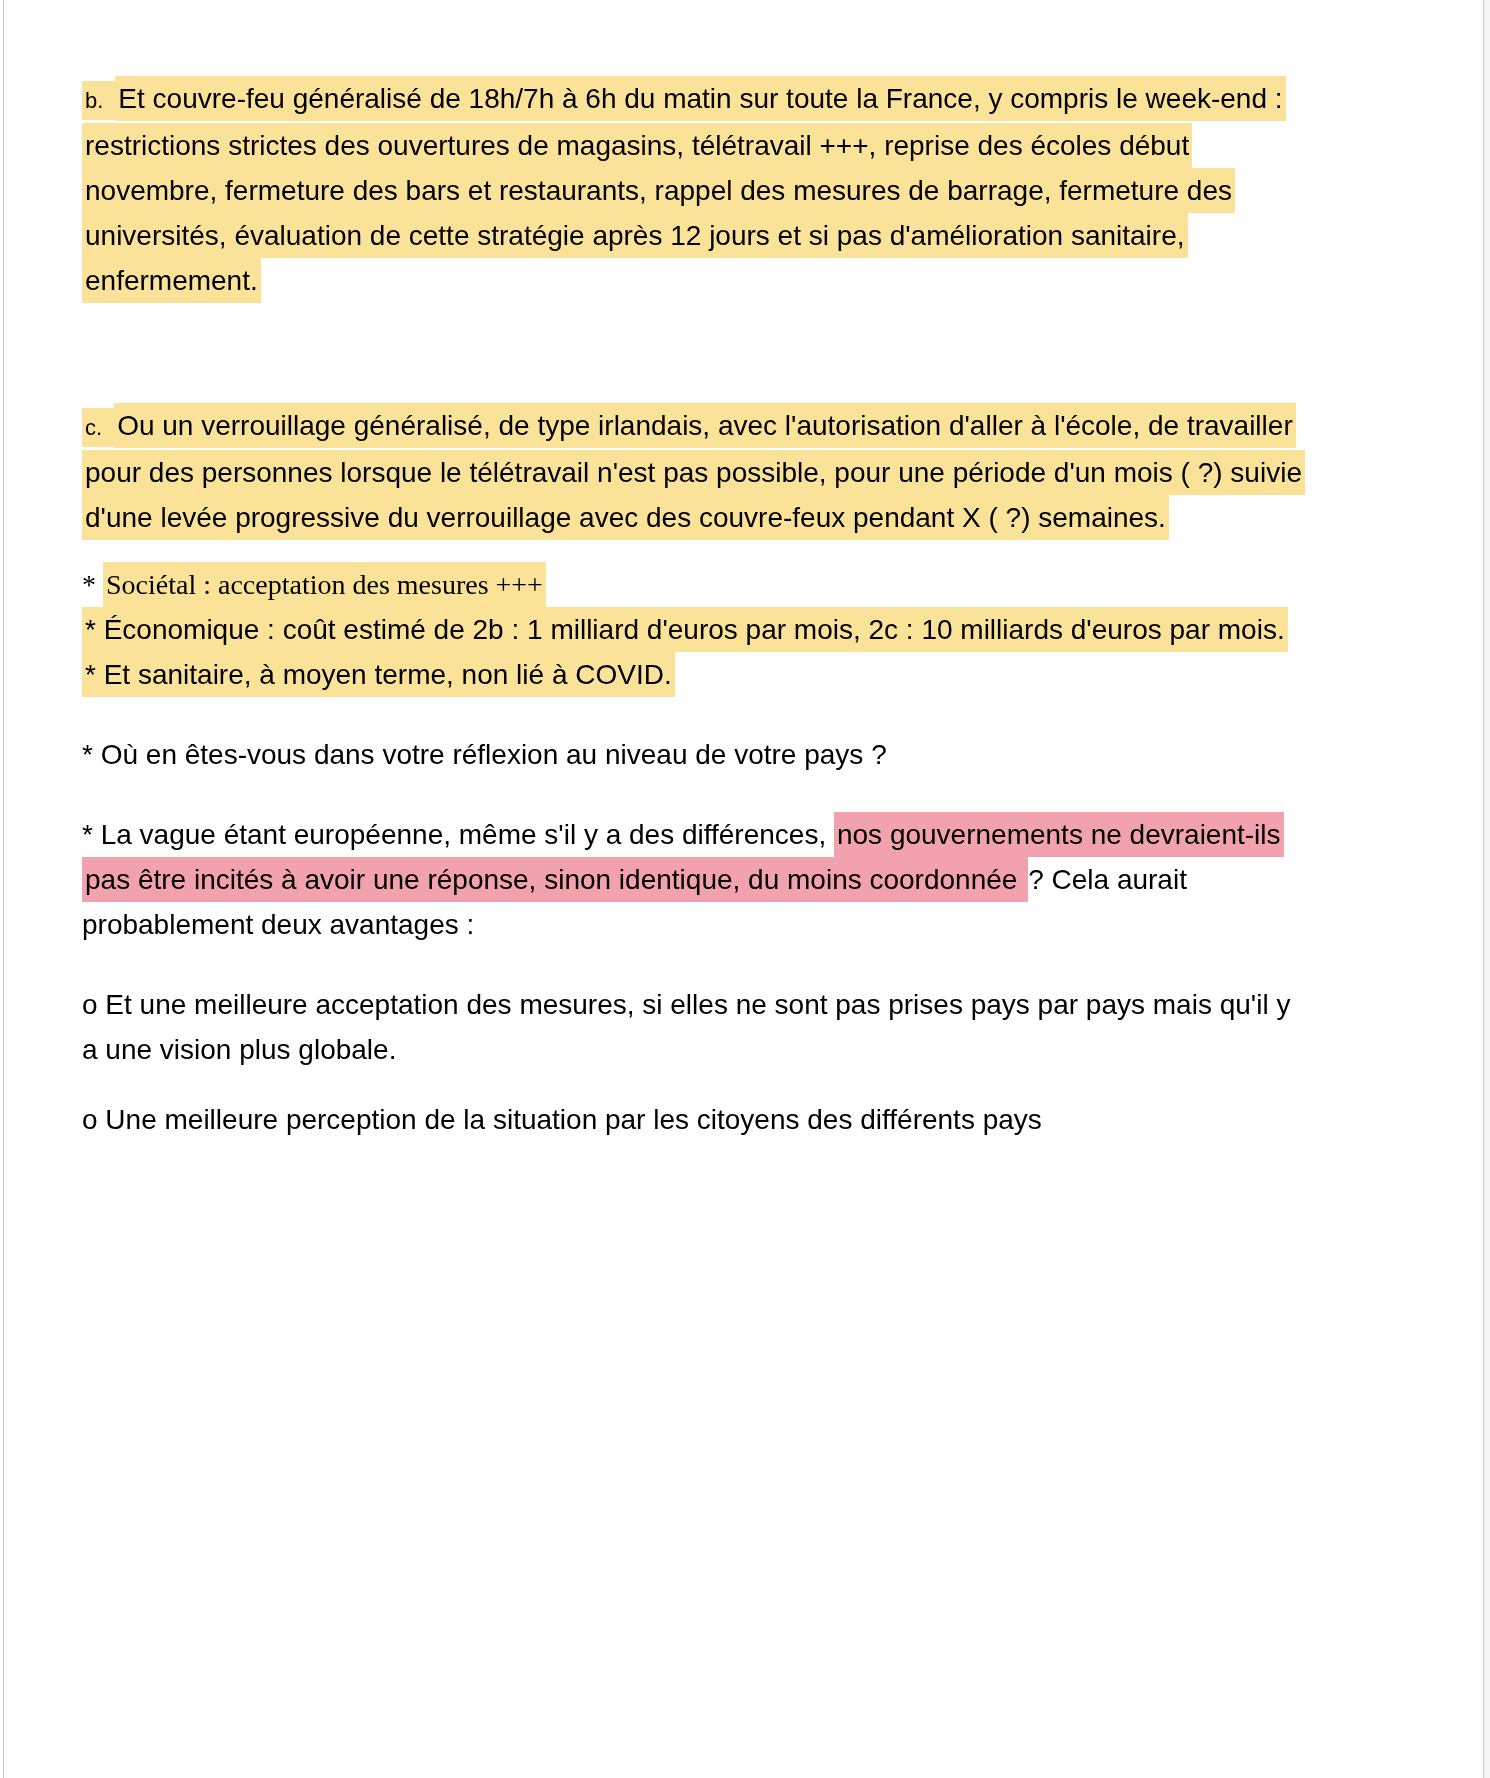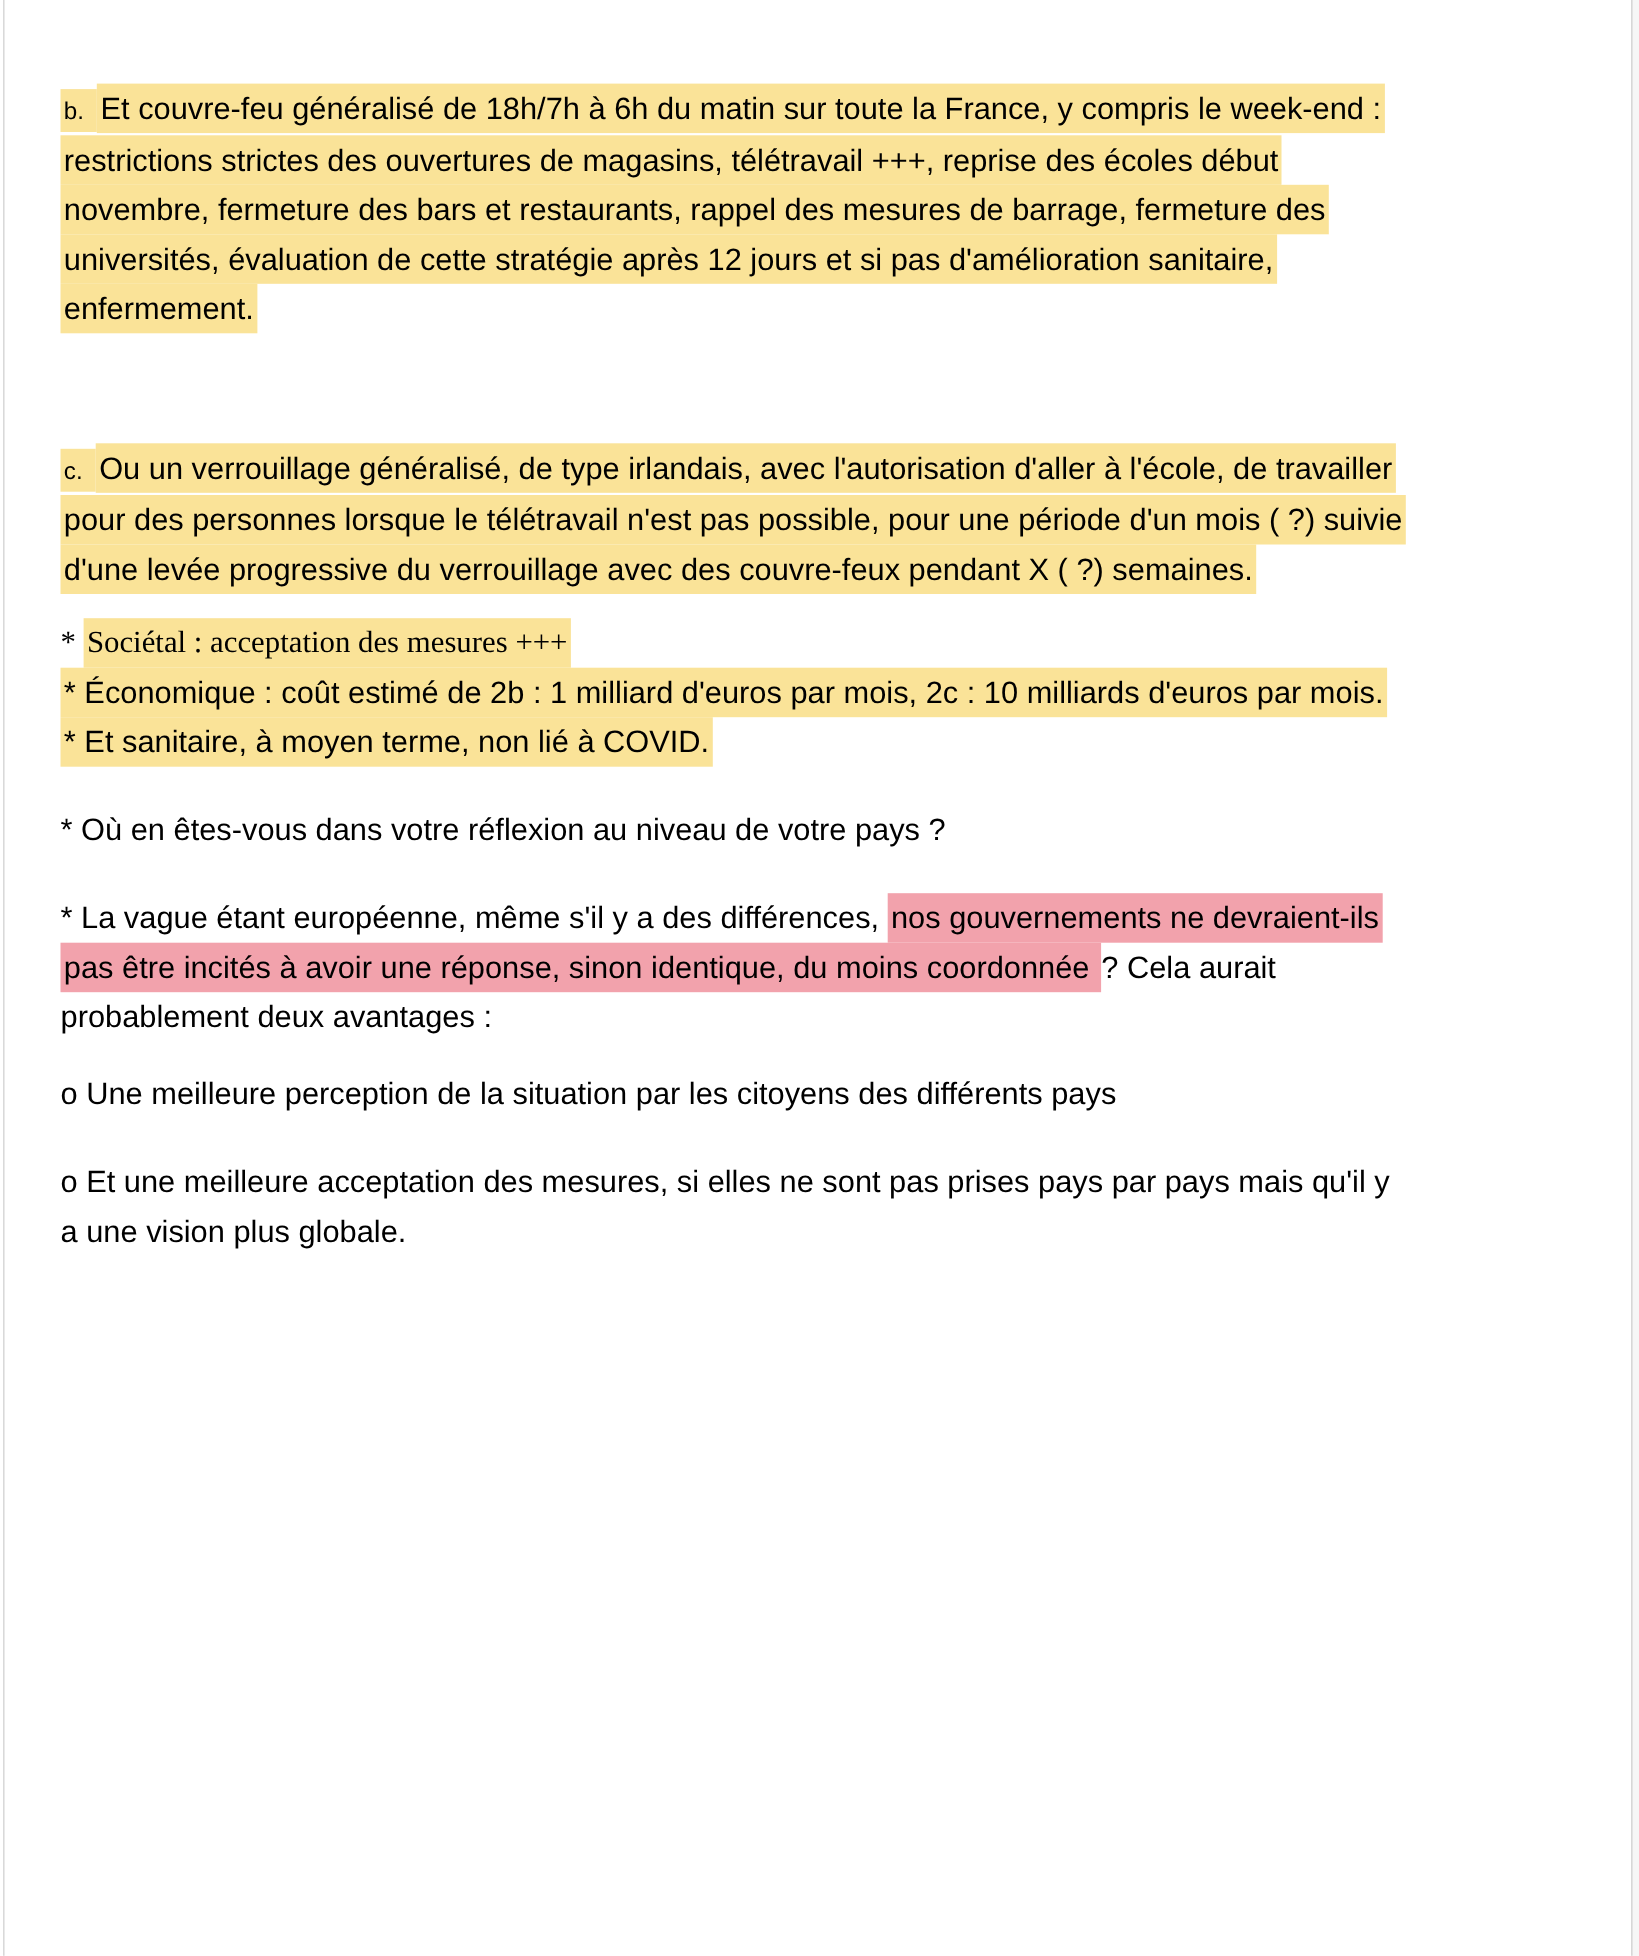--- a/index.html
+++ b/index.html
@@ -28,21 +28,21 @@
     left: 1483px;
     top: 0;
     width: 7px;
     height: 1778px;
     background: #f6f6f6;
     border-left: 1px solid #c9c9c9;
     box-sizing: border-box;
   }
   .doc {
     position: absolute;
-    left: 55px;
+    left: 82px;
     top: 0;
     width: 1385px;
   }
   .para {
     margin: 0;
     font-size: 28px;
     line-height: 45px;
     white-space: pre-wrap;
     color: #000000;
   }
@@ -79,16 +79,16 @@
     <p class="para" style="margin-top: 100px;"><span class="run hl-yellow marker">c.</span><span class="run hl-yellow">Ou un verrouillage généralisé, de type irlandais, avec l'autorisation d'aller à l'école, de travailler
 pour des personnes lorsque le télétravail n'est pas possible, pour une période d'un mois ( ?) suivie
 d'une levée progressive du verrouillage avec des couvre-feux pendant X ( ?) semaines.</span></p>
     <p class="para" style="margin-top: 22px; font-family: Liberation Serif, serif;"><span class="run">* </span><span class="run hl-yellow">Sociétal : acceptation des mesures +++</span></p>
     <p class="para" style="margin-top: 0px;"><span class="run hl-yellow">* Économique : coût estimé de 2b : 1 milliard d'euros par mois, 2c : 10 milliards d'euros par mois.</span></p>
     <p class="para" style="margin-top: 0px;"><span class="run hl-yellow">* Et sanitaire, à moyen terme, non lié à COVID.</span></p>
     <p class="para" style="margin-top: 35px;"><span class="run">* Où en êtes-vous dans votre réflexion au niveau de votre pays ?</span></p>
     <p class="para" style="margin-top: 35px;"><span class="run">* La vague étant européenne, même s'il y a des différences, </span><span class="run hl-pink">nos gouvernements ne devraient-ils
 pas être incités à avoir une réponse, sinon identique, du moins coordonnée </span><span class="run">? Cela aurait
 probablement deux avantages :</span></p>
-    <p class="para" style="margin-top: 25px;"><span class="run">o Une meilleure perception de la situation par les citoyens des différents pays</span></p>
     <p class="para" style="margin-top: 35px;"><span class="run">o Et une meilleure acceptation des mesures, si elles ne sont pas prises pays par pays mais qu'il y
 a une vision plus globale.</span></p>
+    <p class="para" style="margin-top: 25px;"><span class="run">o Une meilleure perception de la situation par les citoyens des différents pays</span></p>
   </div>
 
 </body></html>

